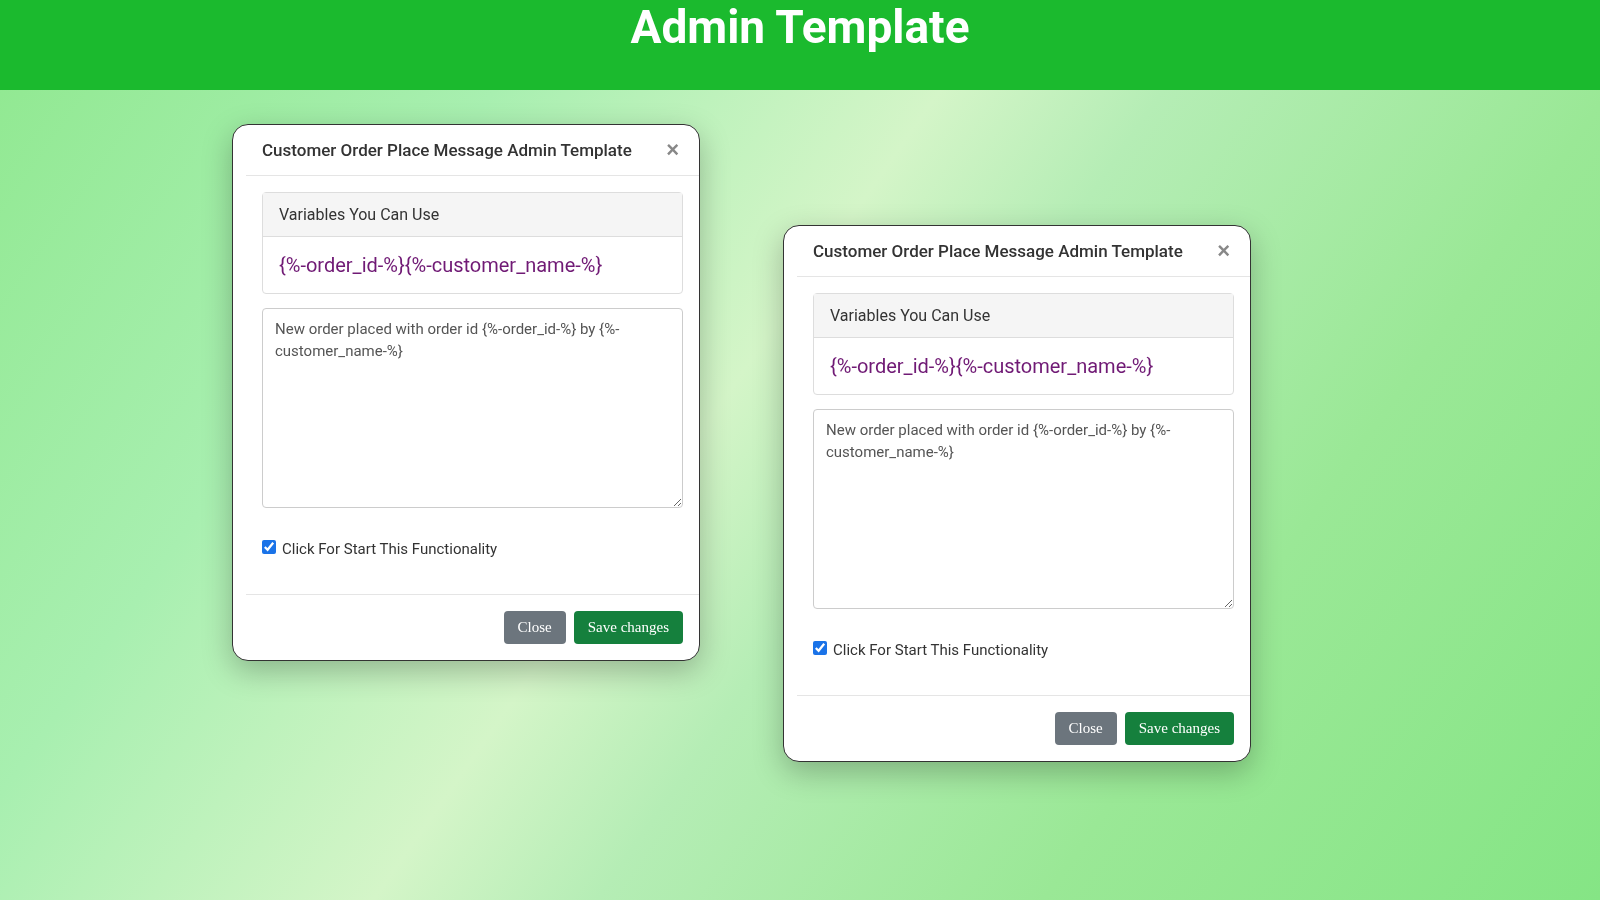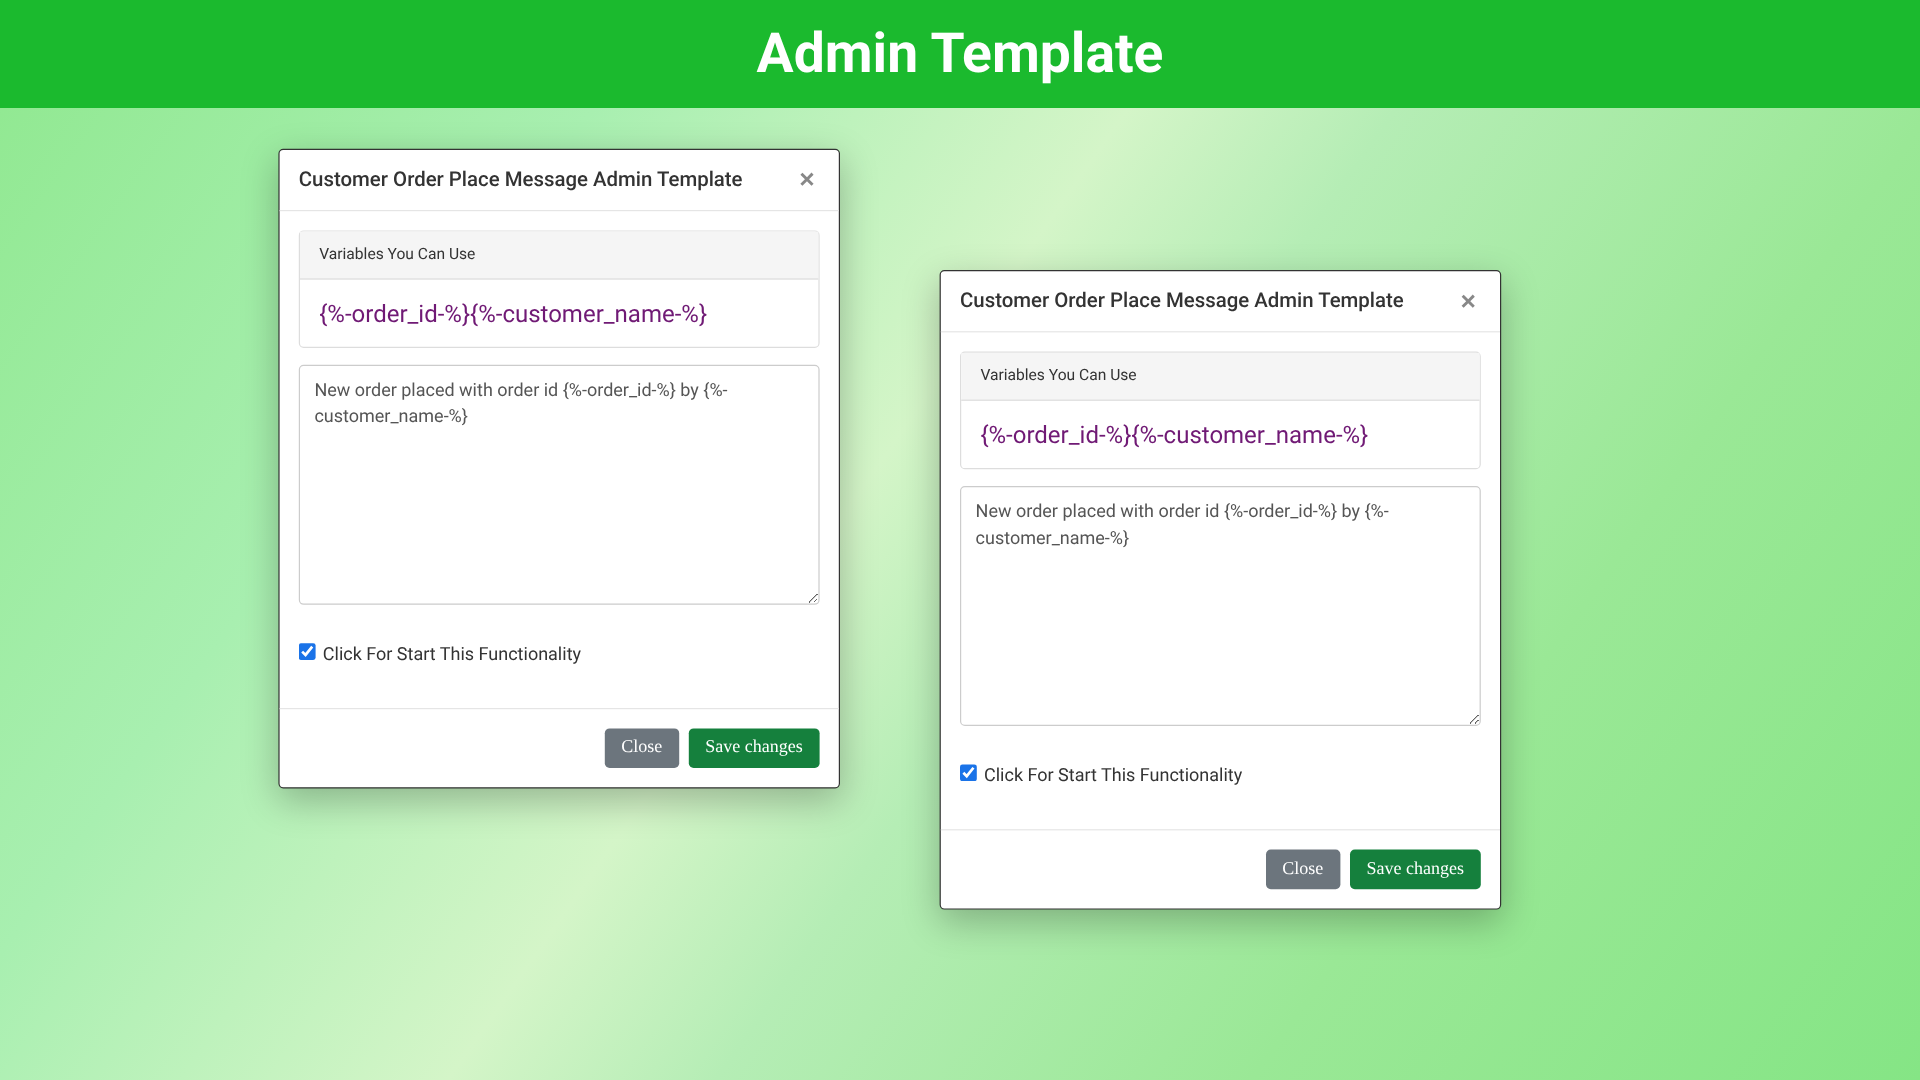--- a/index.html
+++ b/index.html
@@ -14,36 +14,36 @@
       height: 900px;
       overflow: hidden;
       background: linear-gradient(125deg, #8fe88f 0%, #a8efb0 25%, #d4f5c8 45%, #b5edb5 55%, #9ae896 75%, #85e585 100%);
       position: relative;
     }
     
     .header-bar {
       background: #1bba2e;
       height: 90px;
       display: flex;
-      align-items: center;
       justify-content: center;
     }
     
     .header-title {
       color: #ffffff;
       font-size: 46px;
       font-weight: 700;
     }
     
     .modal {
       position: absolute;
       background: #ffffff;
       border: 1px solid #333;
-      border-radius: 4px;
+      border-radius: 16px;
       box-shadow: 0 10px 30px rgba(0,0,0,0.25);
+      padding-left: 13px;
     }
     
     .modal-1 {
       left: 232px;
       top: 124px;
       width: 468px;
     }
     
     .modal-2 {
       left: 783px;
@@ -83,21 +83,21 @@
     .variables-panel {
       border: 1px solid #ddd;
       border-radius: 4px;
       margin-bottom: 14px;
     }
     
     .variables-header {
       background: #f5f5f5;
       padding: 12px 16px;
       border-bottom: 1px solid #ddd;
-      font-size: 13px;
+      font-size: 16px;
       color: #333;
     }
     
     .variables-body {
       padding: 16px;
       font-size: 20px;
       color: #701a75;
     }
     
     .message-textarea {

